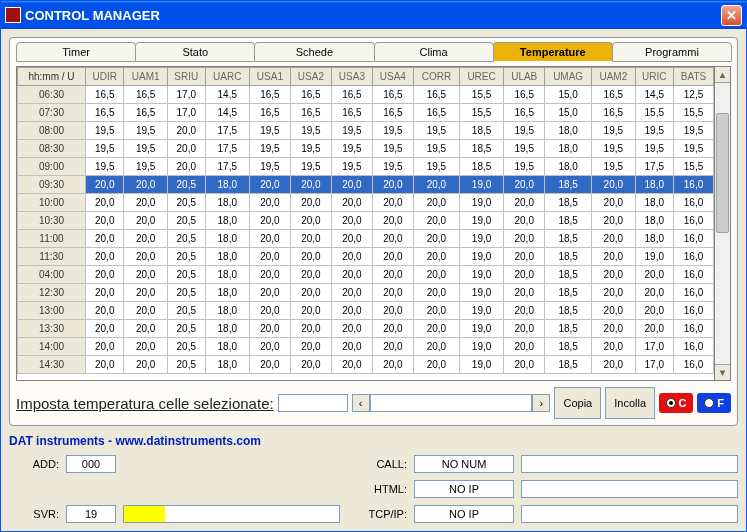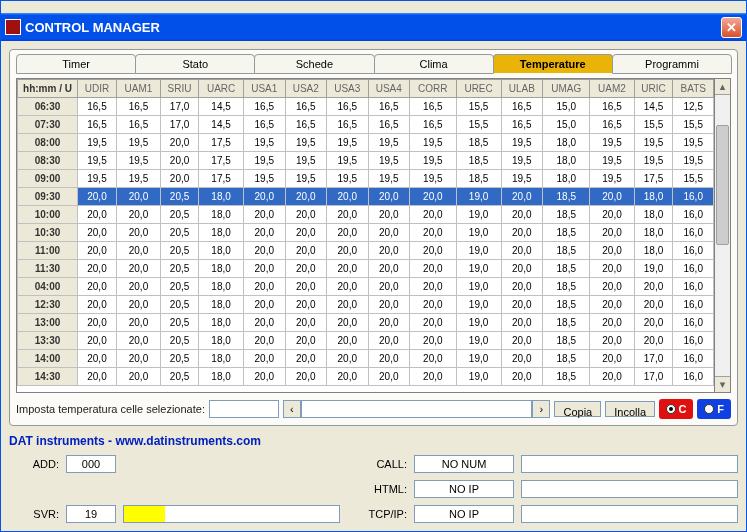--- a/index.html
+++ b/index.html
@@ -1,40 +1,40 @@
 <!DOCTYPE html>
 <html><head>
 <meta charset="utf-8">
 <style>
 * { box-sizing: border-box; margin: 0; padding: 0; font-family: Tahoma, sans-serif; font-size: 11px; }
 body { background: #ece9d8; }
 .window { width: 747px; height: 532px; background: #ece9d8; border: 1px solid #0055ea; display: flex; flex-direction: column; }
-.titlebar { height: 28px; background: linear-gradient(to bottom, #3a93ff 0%, #0050e9 8%, #0050e9 92%, #003dd9 100%); display: flex; align-items: center; padding: 0 4px; margin-top: 12px; }
+.titlebar { height: 28px; background: linear-gradient(to bottom, #3a93ff 0%, #0050e9 8%, #0050e9 92%, #003dd9 100%); display: flex; align-items: center; padding: 0 4px; }
 .app-icon { width: 16px; height: 16px; background: #a01010; margin-right: 4px; border: 1px solid #fff; }
 .title-text { color: #fff; font-weight: bold; font-size: 13px; flex: 1; }
 .close-btn { width: 21px; height: 21px; background: linear-gradient(to bottom, #f5a796, #d64f2f); border: 1px solid #fff; border-radius: 3px; color: #fff; display: flex; align-items: center; justify-content: center; font-size: 13px; font-weight: bold; cursor: pointer; }
 .client { flex: 1; padding: 8px; display: flex; flex-direction: column; }
 .panel { flex: 1; border: 1px solid #919b9c; border-radius: 4px; padding: 4px 6px 6px 6px; display: flex; flex-direction: column; background: #fcfbf8; }
 .tabs { display: flex; margin-bottom: 4px; }
 .tab { flex: 1; text-align: center; padding: 3px 0; border: 1px solid #919b9c; border-radius: 4px 4px 0 0; background: #f7f6ee; cursor: pointer; margin-right: -1px; position: relative; }
 .tab.active { font-weight: bold; background: #eab308; border-bottom: 1px solid #fcfbf8; z-index: 2; }
 .grid-wrap { position: relative; flex: 1; display: flex; min-height: 0; }
 .grid-scroll { flex: 1; overflow-y: auto; border: 1px solid #808080; background: #fff; }
 table { border-collapse: collapse; width: 100%; }
 th, td { border: 1px solid #c0c0c0; text-align: center; padding: 1px 0; height: 18px; font-size: 10px; }
 th { background: #ece9d8; border: 1px solid #a0a0a0; color: #666; font-weight: normal; }
-th.timecol, td.timecol { background: #ece9d8; font-weight: bold; color: #333; width: 60px; }
+th.timecol, td.timecol { background: #ece9d8; font-weight: normal; color: #333; width: 68px; }
 tr.sel td:not(.timecol) { background: #316ac5; color: #fff; }
 .bottom-row { display: flex; align-items: center; margin-top: 6px; gap: 4px; }
-.lbl { font-size: 11px; color: #222; }
+.lbl { font-size: 15px; color: #222; text-decoration: underline; }
 .txt { background: #fff; border: 1px solid #7f9db9; height: 18px; padding: 0 2px; }
 .slider { flex: 1; display: flex; align-items: center; gap: 0; }
 .slider-btn { width: 18px; height: 18px; border: 1px solid #7f9db9; background: #ece9d8; display: flex; align-items: center; justify-content: center; cursor: pointer; }
 .slider-track { flex: 1; height: 18px; border: 1px solid #7f9db9; background: #fff; position: relative; }
-.btn { border: 1px solid #7f9db9; background: #ece9d8; padding: 4px 8px; height: 16px; cursor: pointer; }
+.btn { border: 1px solid #7f9db9; background: #ece9d8; padding: 4px 8px; height: 32px; cursor: pointer; }
 .unit-row { display: flex; gap: 4px; }
 .unit { width: 34px; height: 20px; color: #fff; font-weight: bold; display: flex; align-items: center; justify-content: center; border-radius: 3px; cursor: pointer; gap: 3px; }
 .radio-dot { width:10px; height:10px; border-radius:50%; background:#fff; border:1px solid #333; display:inline-flex; align-items:center; justify-content:center;}
 .radio-dot.checked::after{content:"";width:4px;height:4px;border-radius:50%;background:#000;display:block;}
 .unit.c { background: #e01010; }
 .unit.f { background: #1040e0; }
 .footer { margin-top: 8px; display: grid; grid-template-columns: 50px 50px 1fr 60px 100px 1fr; row-gap: 3px; column-gap: 6px; align-items: center; gap: 7px; }
 .footer .hdr { grid-column: 1 / span 6; color: #0020c0; font-weight: bold; font-size: 12px; }
 .footer-label { text-align: right; }
 .footer-val { background: #fff; border: 1px solid #7f9db9; height: 18px; text-align: left; padding: 0 4px; display: flex; align-items: center; justify-content: center; }

